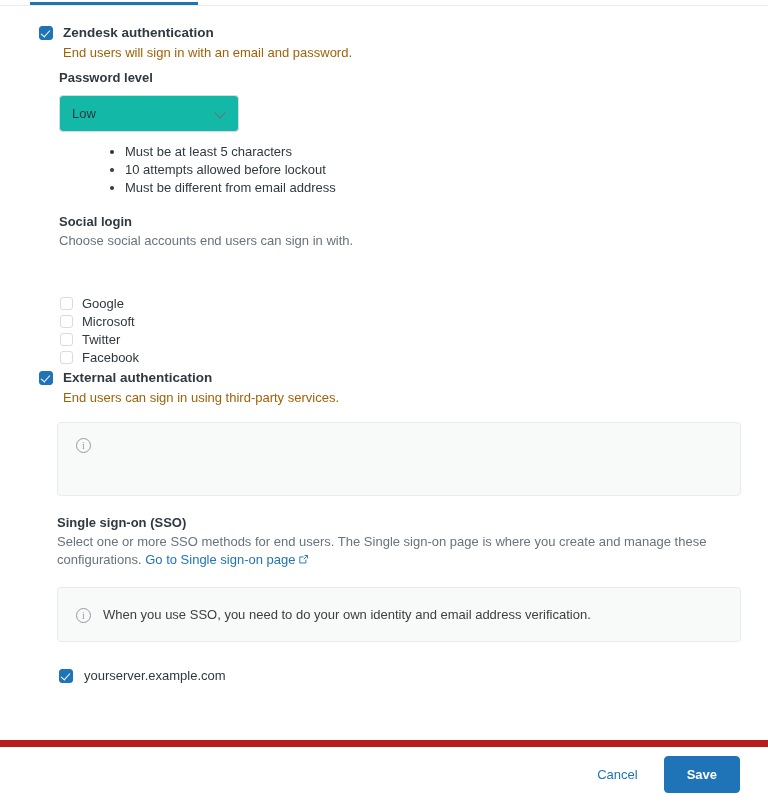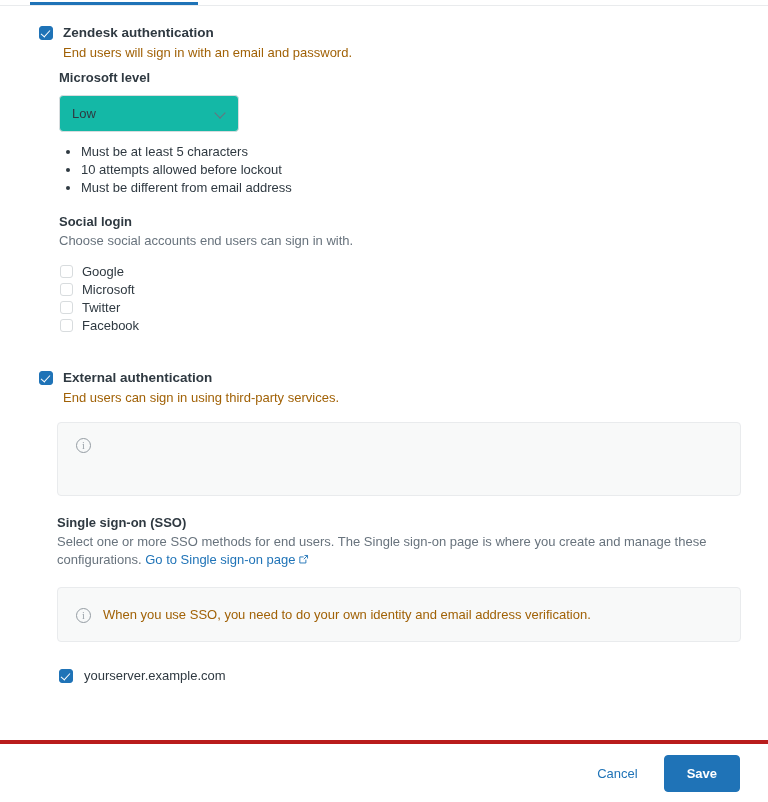--- a/index.html
+++ b/index.html
@@ -145,26 +145,28 @@
     position: absolute;
     left: 52px;
     margin: 0;
     padding-left: 20px;
     list-style: disc;
   }
   ul.rules li {
     font-size: 13px;
     color: #2f3941;
     line-height: 18px;
+    margin-left: 44px;
   }
 
   
   .small-list {
     position: absolute;
     left: 51px;
+    margin-top: 32px;
   }
   .small-row {
     display: flex;
     align-items: center;
     height: 18px;
   }
   .small-cb {
     width: 13px;
     height: 13px;
     border-radius: 3px;
@@ -210,21 +212,21 @@
     font-weight: bold;
     color: #2f3941;
     line-height: 18px;
   }
   .info-text {
     font-size: 13px;
     color: #68737d;
     line-height: 18px;
   }
   .info-text.single {
-    color: #a16207;
+    color: #404040;
   }
 
   
   a.link {
     color: #1f73b7;
     text-decoration: none;
     cursor: pointer;
   }
   .ext-icon {
     display: inline-block;
@@ -245,21 +247,21 @@
     font-size: 13px;
     color: #2f3941;
   }
 
   
   .footer {
     position: absolute;
     left: 0; top: 740px;
     width: 768px;
     height: 62px;
-    border-top: 4px solid #b91c1c;
+    border-top: 7px solid #b91c1c;
     display: flex;
     align-items: center;
     justify-content: flex-end;
     padding-right: 28px;
     background: #ffffff;
     padding-left: 26px;
   }
   .btn-cancel {
     font-size: 13px;
     color: #1f73b7;
@@ -296,21 +298,21 @@
   <div class="section-head" style="top:17px;">
     <div class="cb-row">
       <span class="cb checked"></span>
       <div class="cb-body">
         <div class="cb-title">Zendesk authentication</div>
         <div class="cb-desc">End users will sign in with an email and password.</div>
       </div>
     </div>
   </div>
 
-  <div class="sub-label" style="position:absolute;left:50px;top:63px;">Microsoft level</div>
+  <div class="sub-label" style="position:absolute;left:50px;top:63px;">Password level</div>
 
   <div class="select" style="top:88px;">
     <span>Low</span>
     <span class="chev"></span>
   </div>
 
   <ul class="rules" style="top:136px;">
     <li>Must be at least 5 characters</li>
     <li>10 attempts allowed before lockout</li>
     <li>Must be different from email address</li>

